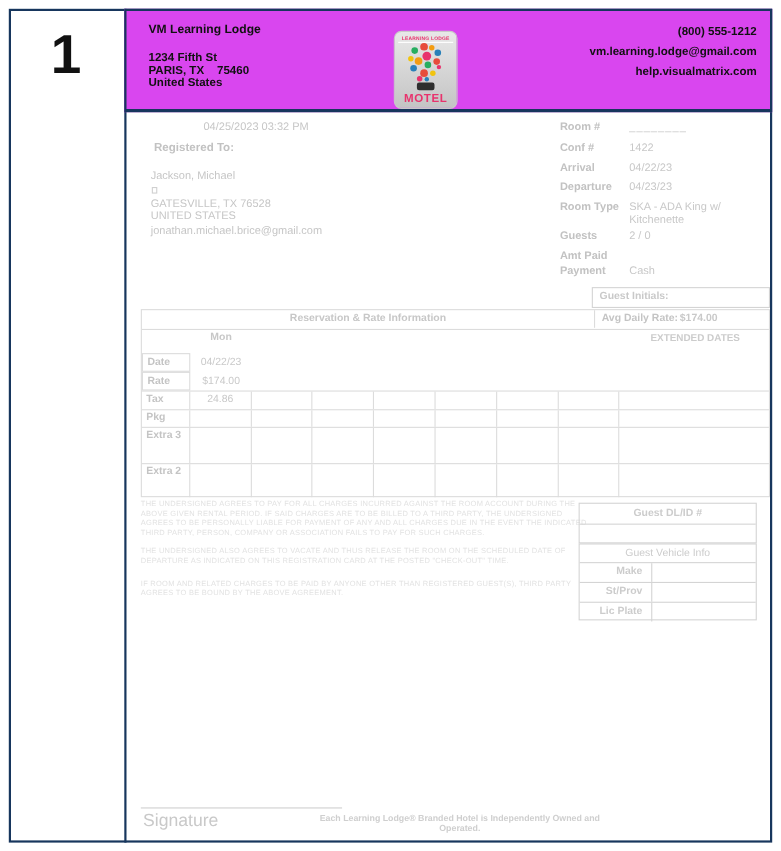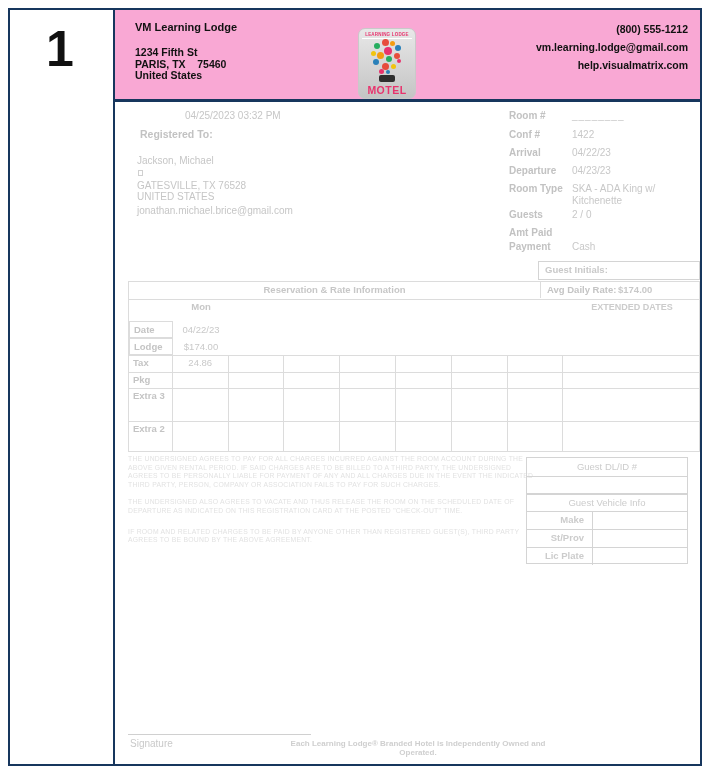--- a/index.html
+++ b/index.html
@@ -7,21 +7,21 @@
           font-family:"Liberation Sans", sans-serif;overflow:hidden;}
   .abs{position:absolute;}
 
   
   .frame{left:8px;top:8px;width:694px;height:758px;border:2px solid #17365d;box-sizing:border-box;}
   .pagenum{left:30px;top:20px;width:60px;font-size:50px;font-weight:bold;color:#111;text-align:center;}
   .page-left{left:113px;top:8px;width:2px;height:758px;background:#17365d;}
 
   
   .band{left:113px;top:8px;width:589px;height:94px;border:2px solid #17365d;border-bottom-width:3px;
-        box-sizing:border-box;background:#f9a8d4;}
+        box-sizing:border-box;background:#d946ef;}
   .band-name{left:20px;top:11px;font-size:11px;font-weight:bold;color:#111;}
   .band-addr{left:20px;top:37px;font-size:10.5px;font-weight:bold;color:#111;line-height:11.5px;white-space:pre;}
   .band-contact{right:12px;top:13px;text-align:right;font-size:10.5px;font-weight:bold;color:#111;}
   .band-contact div{margin-bottom:6px;}
 
   
   .logo{left:243px;top:18px;width:58px;height:71px;border-radius:7px;
         background:linear-gradient(#e8e8e8,#c4c4c4);border:1px solid #c9c9c9;box-sizing:border-box;}
   .logo-top{position:absolute;left:3px;right:3px;top:3px;font-size:4.5px;font-weight:bold;color:#e8336d;
             text-align:center;border-bottom:1px solid #fff;padding-bottom:1px;letter-spacing:.2px;}
@@ -62,31 +62,31 @@
   .gridrow .c.lab{width:44px;padding-left:4px;font-weight:bold;color:#c4c4c4;line-height:14px;}
   .gridrow .c.d{width:56px;text-align:center;line-height:14px;}
   .gridrow .c.last{width:136px;border-right:none;}
 
   
   .legal{left:128px;top:455px;width:406px;font-size:6.8px;line-height:8.6px;letter-spacing:.25px;color:#e2e2e2;}
   .legal p{margin:0 0 9px 0;}
 
   .sidebox{border:1px solid #d4d4d4;box-sizing:border-box;font-size:9.5px;color:#ccc;}
   .dlbox{left:526px;top:457px;width:162px;height:37px;}
-  .dlbox .hd{height:18px;border-bottom:1px solid #d4d4d4;text-align:center;line-height:17px;font-weight:normal;}
+  .dlbox .hd{height:18px;border-bottom:1px solid #d4d4d4;text-align:center;line-height:17px;font-weight:bold;}
   .vbox{left:526px;top:494px;width:162px;height:70px;}
   .vbox .hd{height:16px;border-bottom:1px solid #d4d4d4;text-align:center;line-height:15px;font-weight:normal;}
   .vrow{display:flex;height:17px;border-bottom:1px solid #d4d4d4;}
   .vrow:last-child{border-bottom:none;}
   .vrow .vl{width:66px;text-align:right;padding-right:8px;line-height:16px;font-weight:bold;border-right:1px solid #d4d4d4;box-sizing:border-box;}
   .vrow .vv{flex:1;}
 
   
   .sigline{left:128px;top:734px;width:183px;border-top:1px solid #d0d0d0;}
-  .siglabel{left:130px;top:738px;font-size:10px;color:#c9c9c9;}
+  .siglabel{left:130px;top:738px;font-size:16px;color:#c9c9c9;}
   .disclaimer{left:278px;top:739px;width:280px;text-align:center;font-size:8px;color:#cfcfcf;font-weight:bold;}
   .tinymark{left:138px;top:170px;width:3px;height:4px;border:1px solid #d0d0d0;}
   .underline-val{letter-spacing:1px;}
 </style>
 </head>
 <body>
 
 <div class="screen">
 
   <div class="abs frame"></div>
@@ -179,21 +179,21 @@
       </div>
     </div>
     <div class="rt-day">Mon</div>
     <div class="rt-ext">EXTENDED DATES</div>
 
     <div class="openrow" style="top:39px;">
       <div class="lab">Date</div>
       <div class="val">04/22/23</div>
     </div>
     <div class="openrow" style="top:56px;">
-      <div class="lab">Lodge</div>
+      <div class="lab">Rate</div>
       <div class="val">$174.00</div>
     </div>
 
     <div class="gridrow" style="top:73px;height:17px;">
       <div class="c lab">Tax</div>
       <div class="c d">24.86</div>
       <div class="c d"></div>
         <div class="c d"></div>
         <div class="c d"></div>
         <div class="c d"></div>

